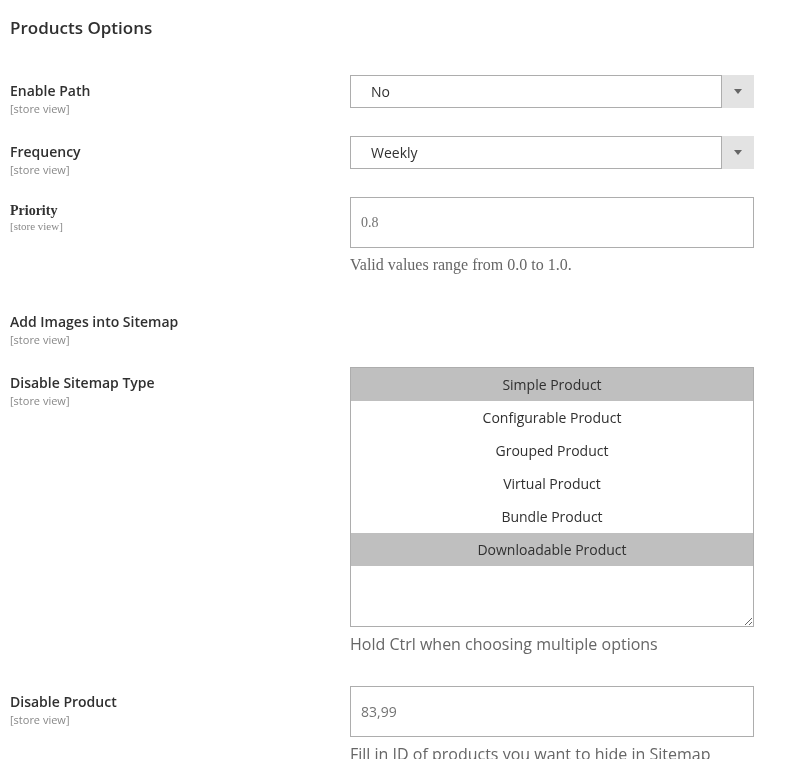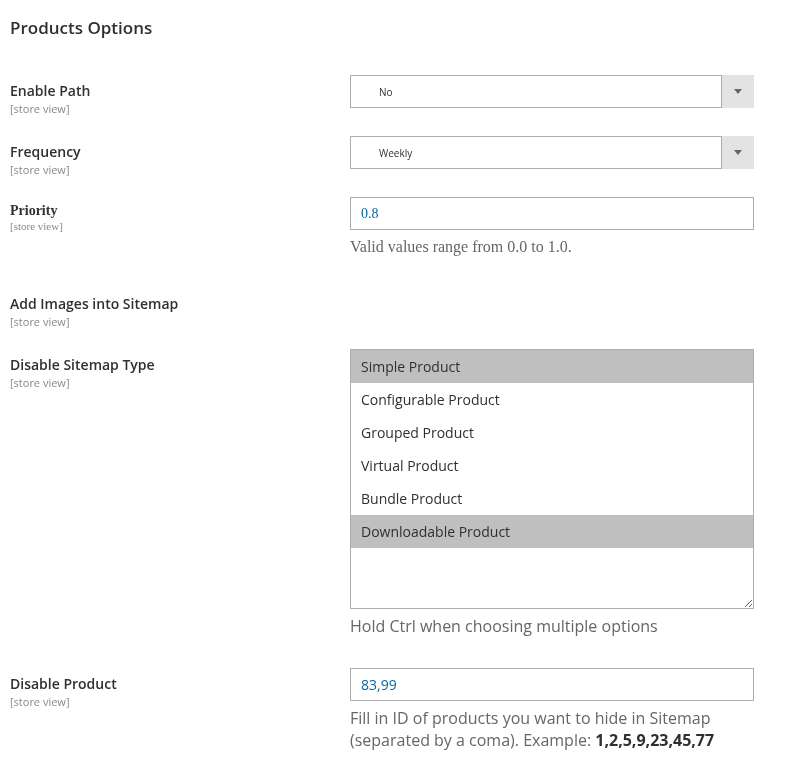--- a/index.html
+++ b/index.html
@@ -51,22 +51,22 @@
     }
     .select-wrap {
       position: relative;
       width: 100%;
     }
     .select-control {
       width: 100%;
       height: 33px;
       border: 1px solid #adadad;
       background: #fff;
-      padding: 0 40px 0 28px;
-      font-size: 10px;
+      padding: 0 40px 0 20px;
+      font-size: 14px;
       color: #303030;
       appearance: none;
       -webkit-appearance: none;
       cursor: pointer;
       font-family: inherit;
     }
     .select-arrow {
       position: absolute;
       right: 0;
       top: 0;
@@ -78,26 +78,26 @@
       align-items: center;
       justify-content: center;
       pointer-events: none;
     }
     .select-arrow svg {
       width: 8px;
       height: 6px;
     }
     .text-input {
       width: 100%;
-      height: 33px;
+      height: 51px;
       border: 1px solid #adadad;
       background: #fff;
       padding: 0 10px;
       font-size: 14px;
-      color: #0369a1;
+      color: #737373;
       font-family: inherit;
     }
     .hint {
       font-size: 16px;
       color: #666;
       margin-top: 6px;
       line-height: 1.4;
     }
     .hint strong {
       font-weight: 700;
@@ -111,20 +111,21 @@
       overflow: auto;
       resize: both;
       position: relative;
     }
     .multiselect-option {
       padding: 7px 10px;
       font-size: 14px;
       color: #303030;
       cursor: pointer;
       user-select: none;
+      text-align: center;
     }
     .multiselect-option.selected {
       background: #bfbfbf;
     }
     .field-row.spaced {
       margin-top: 30px;
     }
   </style>
 </head>
 <body>

